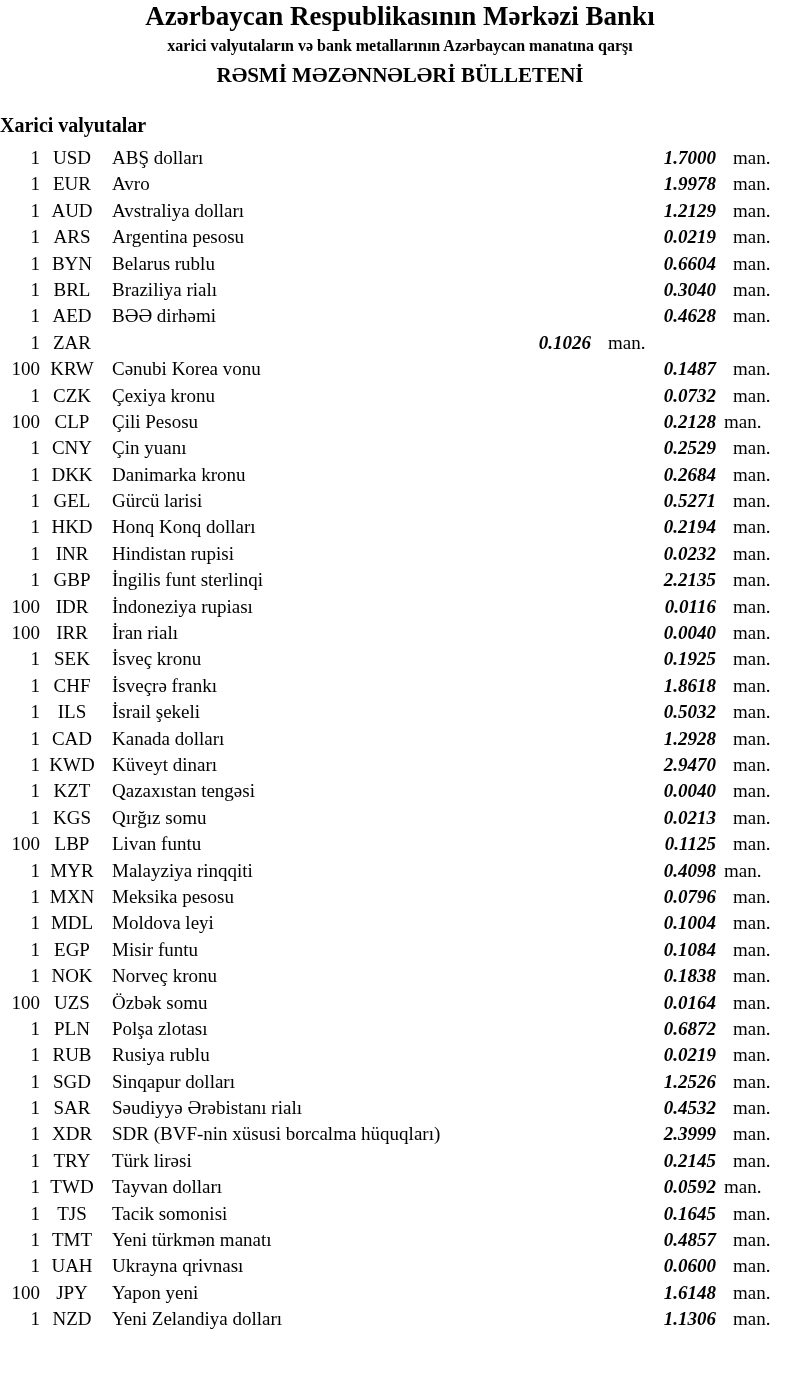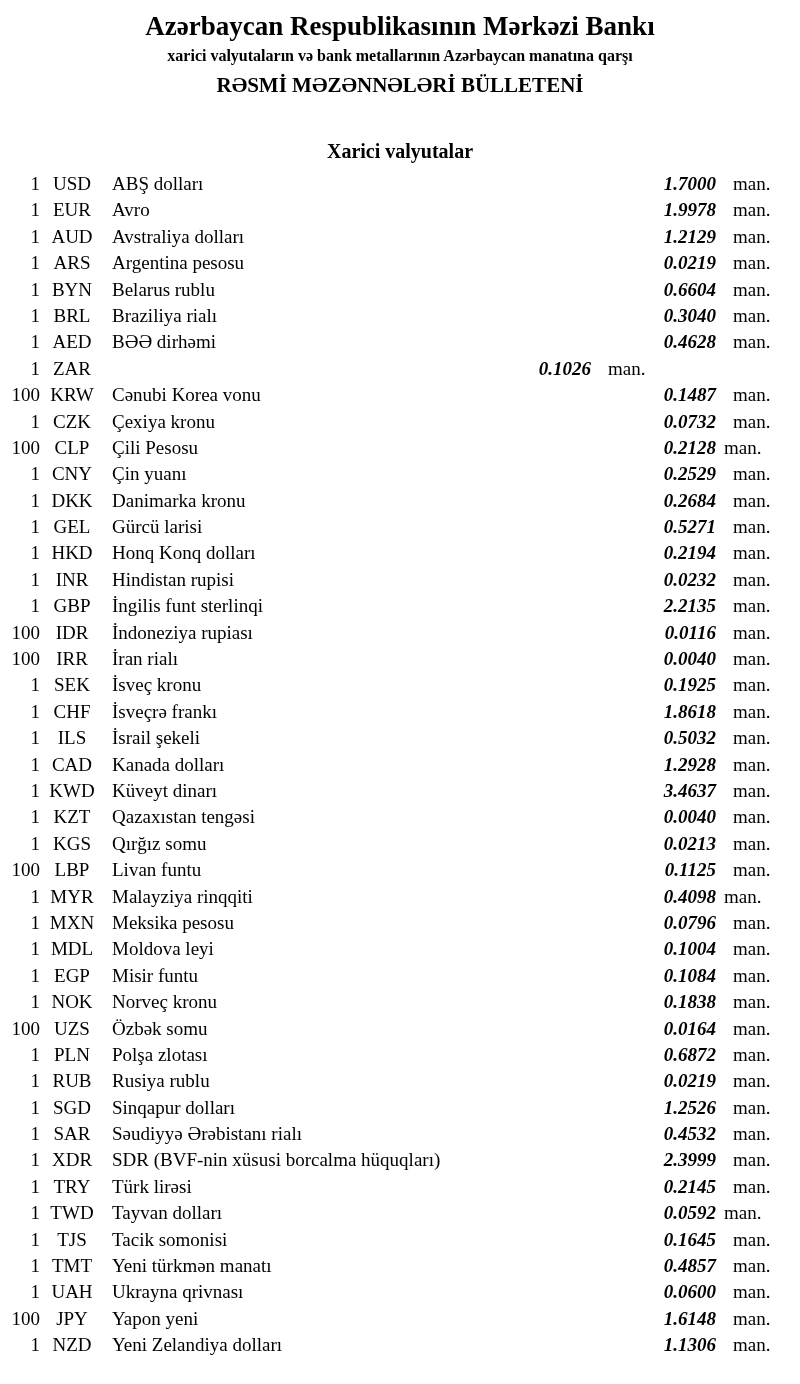--- a/index.html
+++ b/index.html
@@ -6,33 +6,31 @@
   html, body {
     margin: 0; padding: 0;
     width: 800px; height: 1384px;
     background: #ffffff;
     color: #000000;
     font-family: "Liberation Serif", "DejaVu Serif", serif;
     overflow: hidden;
   }
   .header {
     text-align: center;
-    padding-top: 10px;
     font-weight: bold;
   }
   .header .title   { font-size: 27px; line-height: 32px; }
   .header .line2   { font-size: 20px; line-height: 28px; }
   .header .line3   { font-size: 16px; line-height: 28px; }
   .header .line4   { font-size: 21px; line-height: 30px; }
   .section-title {
-    text-align: center;
     font-weight: bold;
     font-size: 20px;
     line-height: 28px;
-    margin-top: 37px;
+    margin-top: 21px;
   }
   .rates-table { margin-top: 6px; }
   .row {
     display: grid;
     grid-template-columns: 40px 64px 1fr 125px 84px;
     font-size: 19px;
     line-height: 26.4px;
     height: 26.4px;
     white-space: nowrap;
   }
@@ -212,21 +210,21 @@
     <span class="qty">1</span>
     <span class="code">CAD</span>
     <span class="name">Kanada dolları</span>
     <span class="rate">1.2928</span>
     <span class="unit">man.</span>
   </div>
     <div class="row">
     <span class="qty">1</span>
     <span class="code">KWD</span>
     <span class="name">Küveyt dinarı</span>
-    <span class="rate">3.4637</span>
+    <span class="rate">2.9470</span>
     <span class="unit">man.</span>
   </div>
     <div class="row">
     <span class="qty">1</span>
     <span class="code">KZT</span>
     <span class="name">Qazaxıstan tengəsi</span>
     <span class="rate">0.0040</span>
     <span class="unit">man.</span>
   </div>
     <div class="row">

